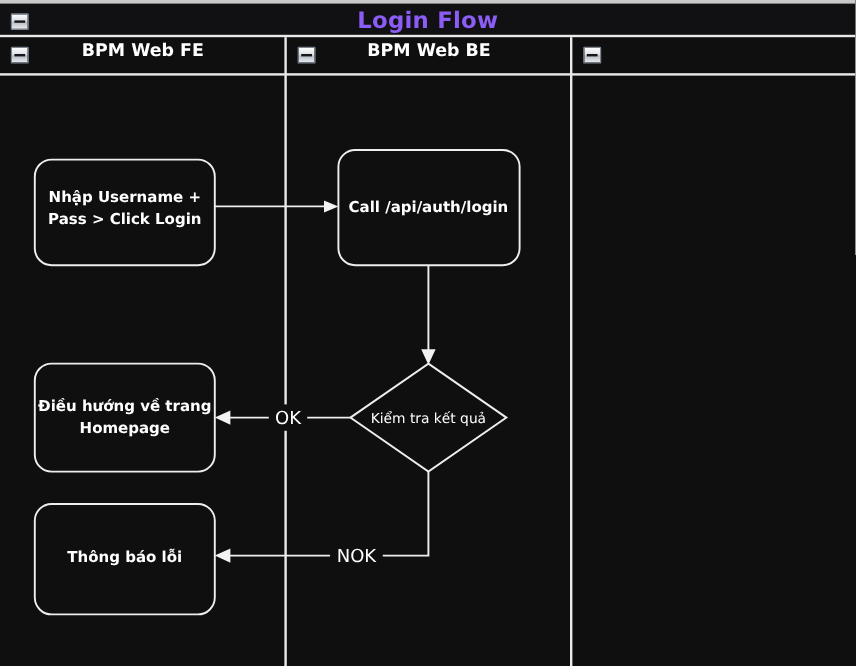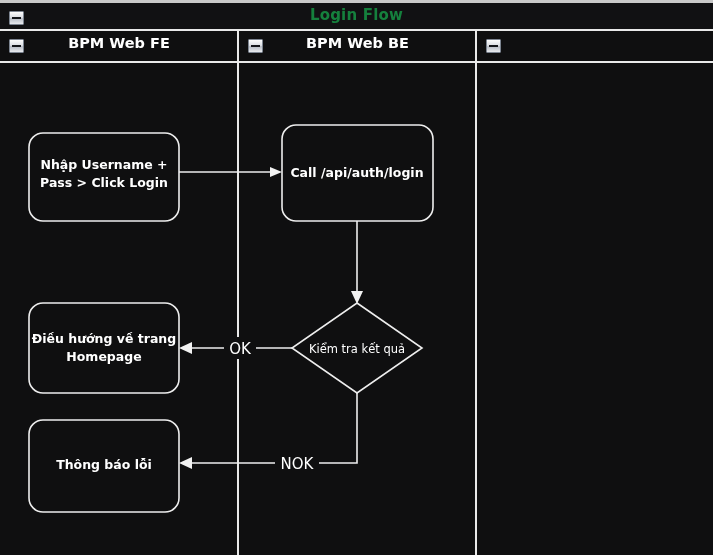--- a/index.html
+++ b/index.html
@@ -28,22 +28,22 @@
     background: #111113;
     border-bottom: 2px solid #e9e9e9;
     border-top: 3px solid #c9c9c9;
     box-sizing: border-box;
   }
   .titlebar .title-text {
     position: absolute;
     left: 0; right: 0;
     top: 3px;
     text-align: center;
-    color: #15803d;
-    font-size: 15px;
+    color: #8b5cf6;
+    font-size: 19px;
     font-weight: bold;
     letter-spacing: 0.2px;
     font-family: "DejaVu Sans", sans-serif;
   }
 
   
   .collapse-btn {
     position: absolute;
     width: 15px;
     height: 14px;

